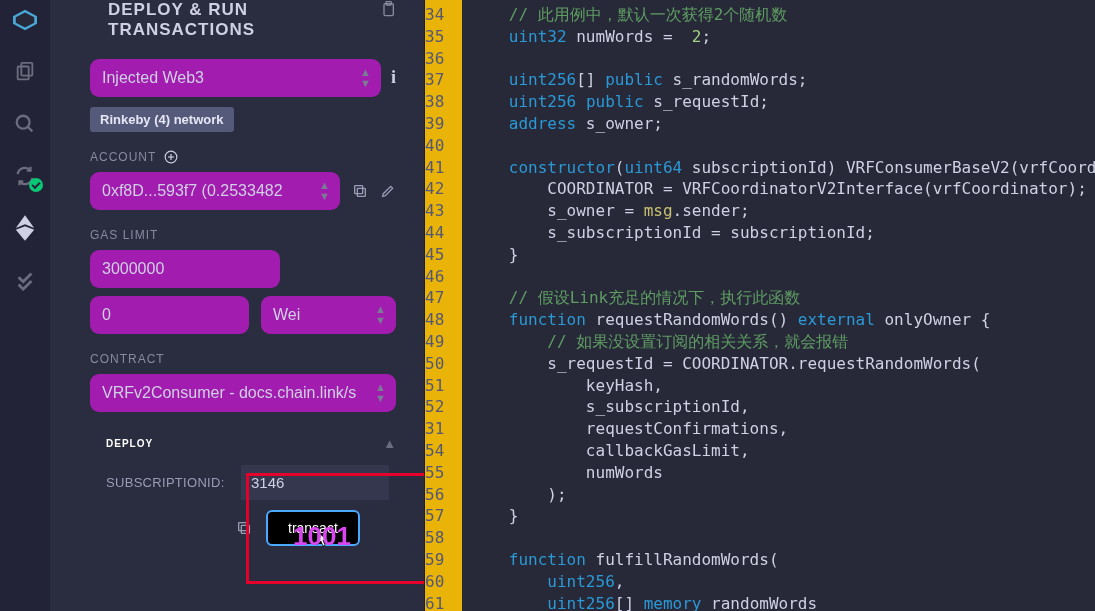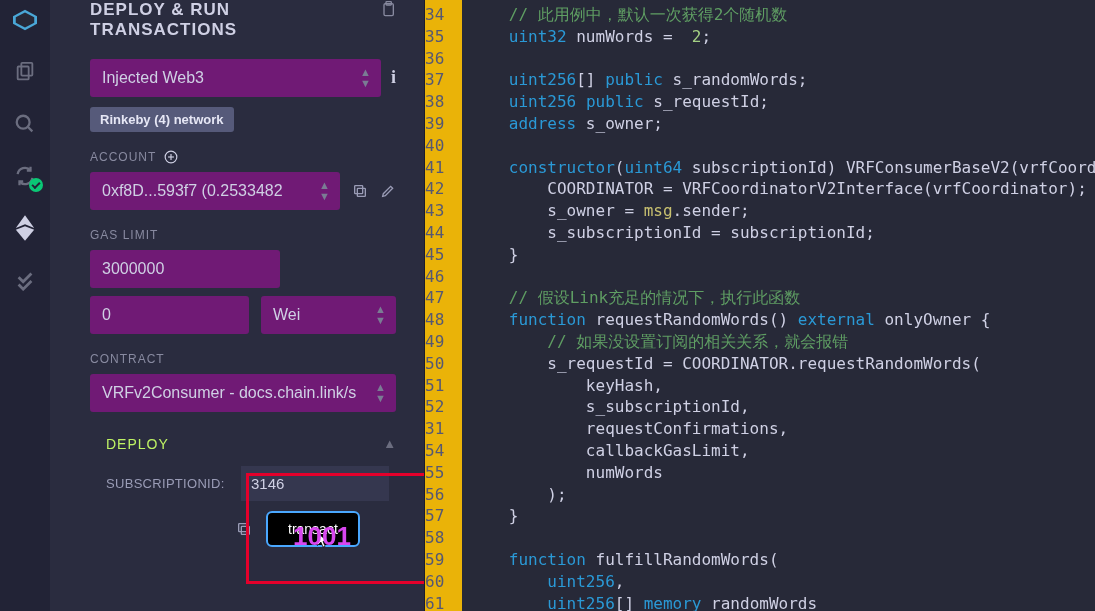--- a/index.html
+++ b/index.html
@@ -47,40 +47,41 @@
   .panel {
     width: 375px;
     background: #2a2c3f;
     padding: 0 28px 0 40px;
     overflow:hidden;
     border-right:1px solid #1b1c2c;
   }
   .panel-header {
     display:flex; justify-content:space-between; align-items:flex-start;
     padding-top:0;
+    margin-left:18px;
   }
   .panel-title {
     font-size: 17px;
     font-weight:600;
     letter-spacing:1px;
     color:#cfd0e4;
     line-height:1.2;
   }
   .clipboard-top { color:#888aa0; font-size:17px; }
   .field-label {
     font-size:12px; letter-spacing:1px; color:#888aa0; margin-top:18px;
     display:flex; align-items:center; gap:8px;
   }
   .select, .text-input {
-    background:#701a75;
+    background:#a21caf;
     border:none;
     color:#cfd0e4;
     font-size:16px;
     padding:10px 12px;
-    border-radius:3px;
+    border-radius:9px;
     width:100%;
   }
   .select-row { display:flex; align-items:center; gap:10px; margin-top:8px; }
   .select-wrap { position:relative; flex:1; }
   .select-wrap .caret {
     position:absolute; right:10px; top:50%; transform:translateY(-50%);
     color:#7a7c94; font-size:11px; line-height:1;
     display:flex; flex-direction:column; gap:2px;
   }
   .info-icn { color:#cfd0e4; font-size:18px; font-weight:bold; font-family:Georgia,serif; }
@@ -99,21 +100,21 @@
   .small-icn { color:#9a9cb6; font-size:15px; cursor:pointer; }
   .value-row { display:flex; gap:12px; margin-top:8px; }
   .value-row .text-input { flex:1; }
   .value-row .select-wrap { width:120px; }
   .gas-input { width:190px; }
   .deploy-head {
     display:flex; justify-content:space-between; align-items:center;
     margin-top:24px;
   }
   .deploy-head .lbl {
-    font-size:14px; font-weight:400; letter-spacing:1px; color:#bef264;
+    font-size:10px; font-weight:700; letter-spacing:1px; color:#ffffff;
   }
   .deploy-head .chev { color:#6b6d7f; font-size:13px; }
   .param-row {
     display:flex; align-items:center; margin-top:14px;
     position:relative;
   }
   .param-label { font-size:13px; color:#9a9cb6; width:135px; letter-spacing:0.3px;}
   .param-input {
     background:#35374f; border:none; color:#cfd0e4;
     font-size:15px; padding:9px 10px; width:148px; border-radius:0;

